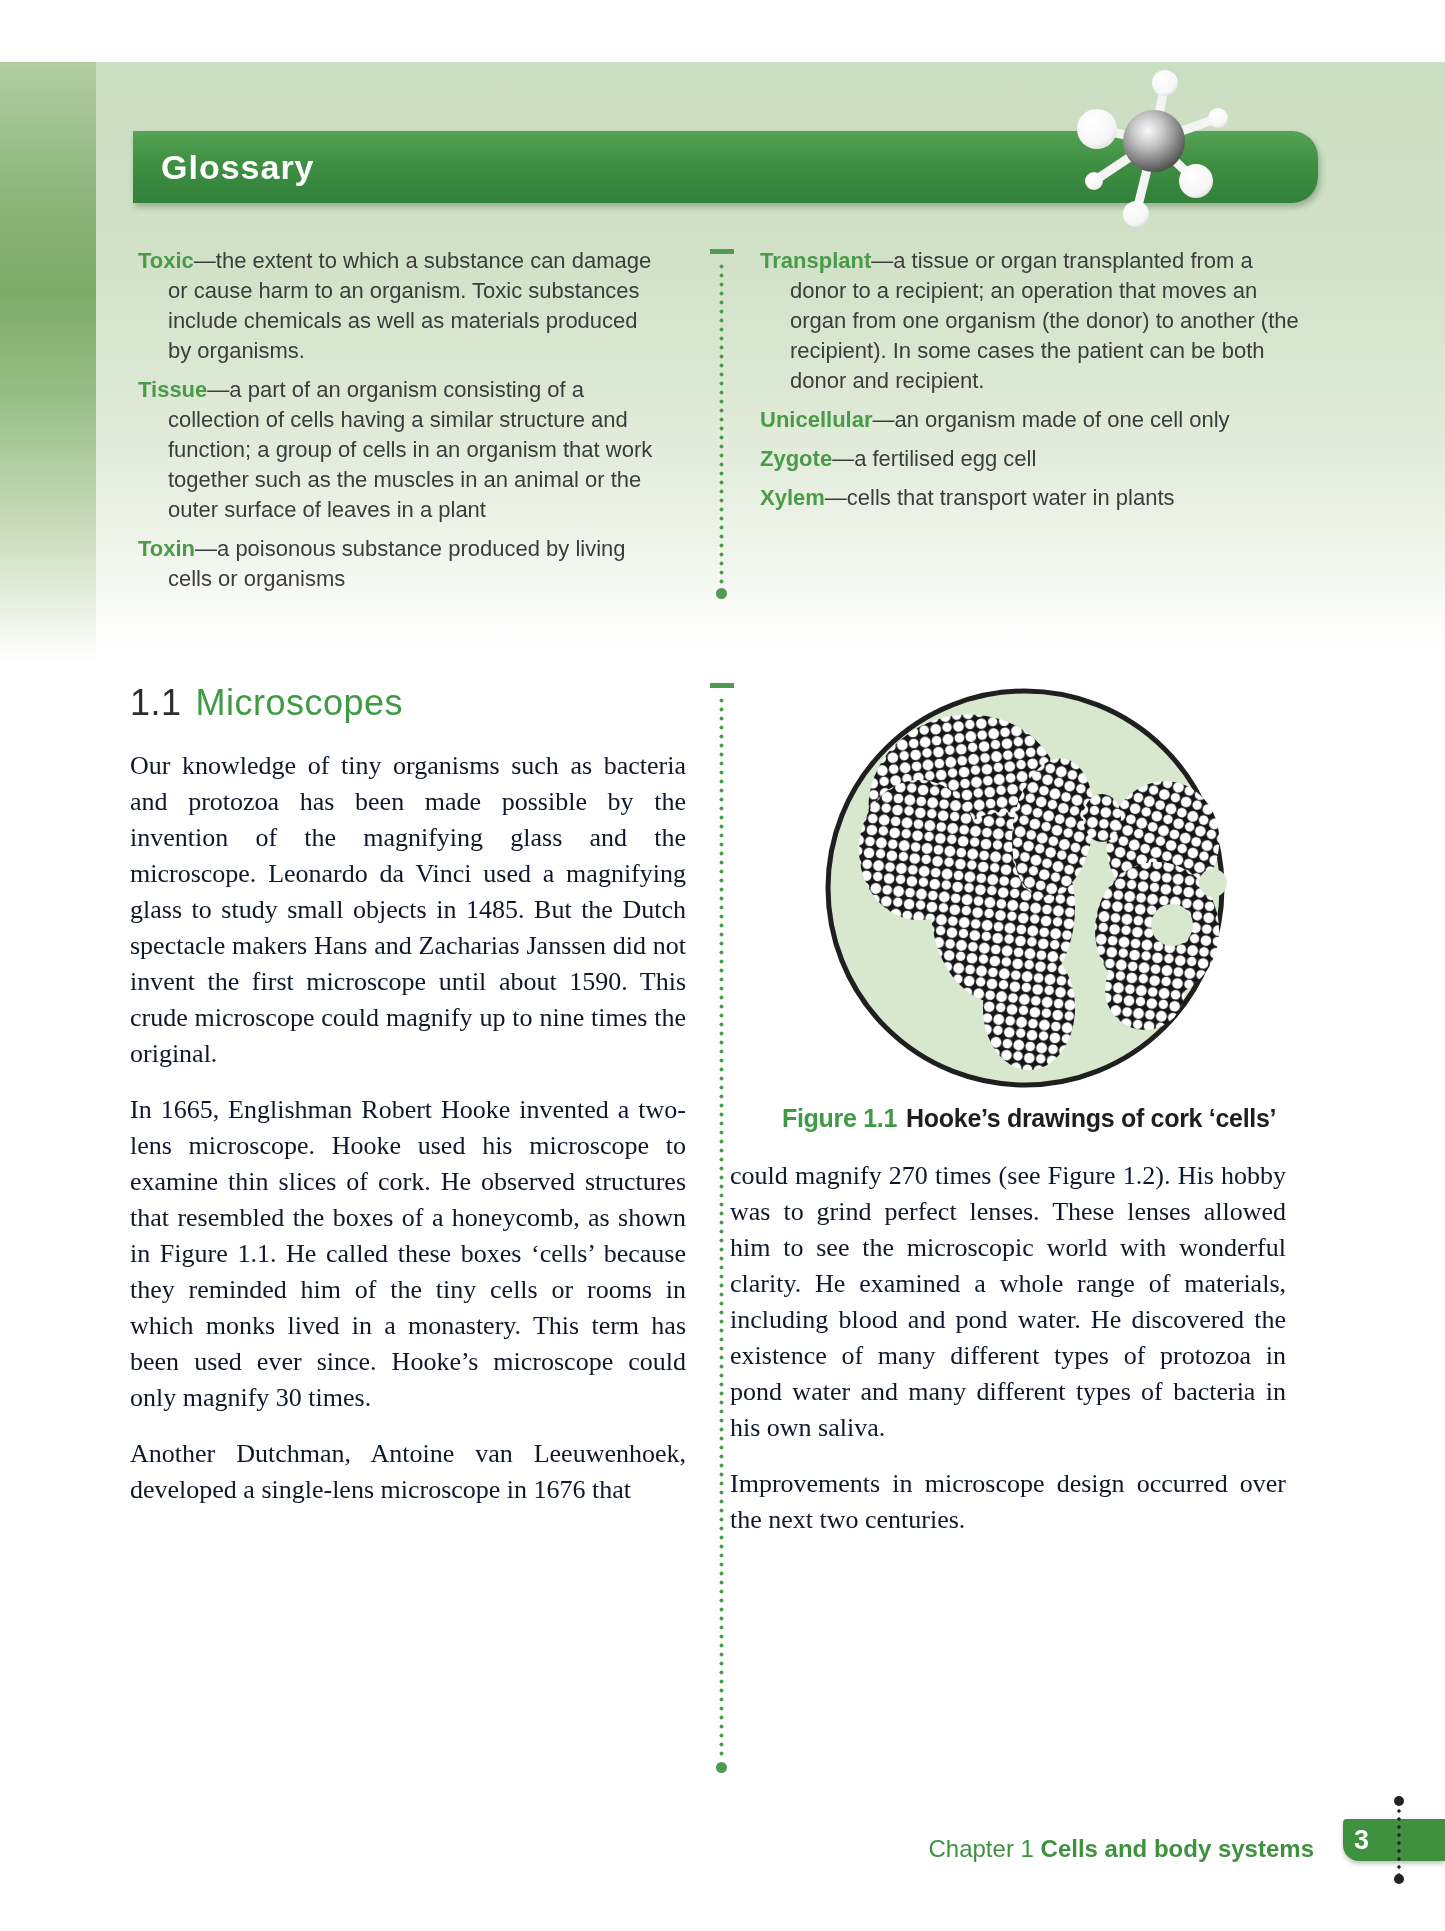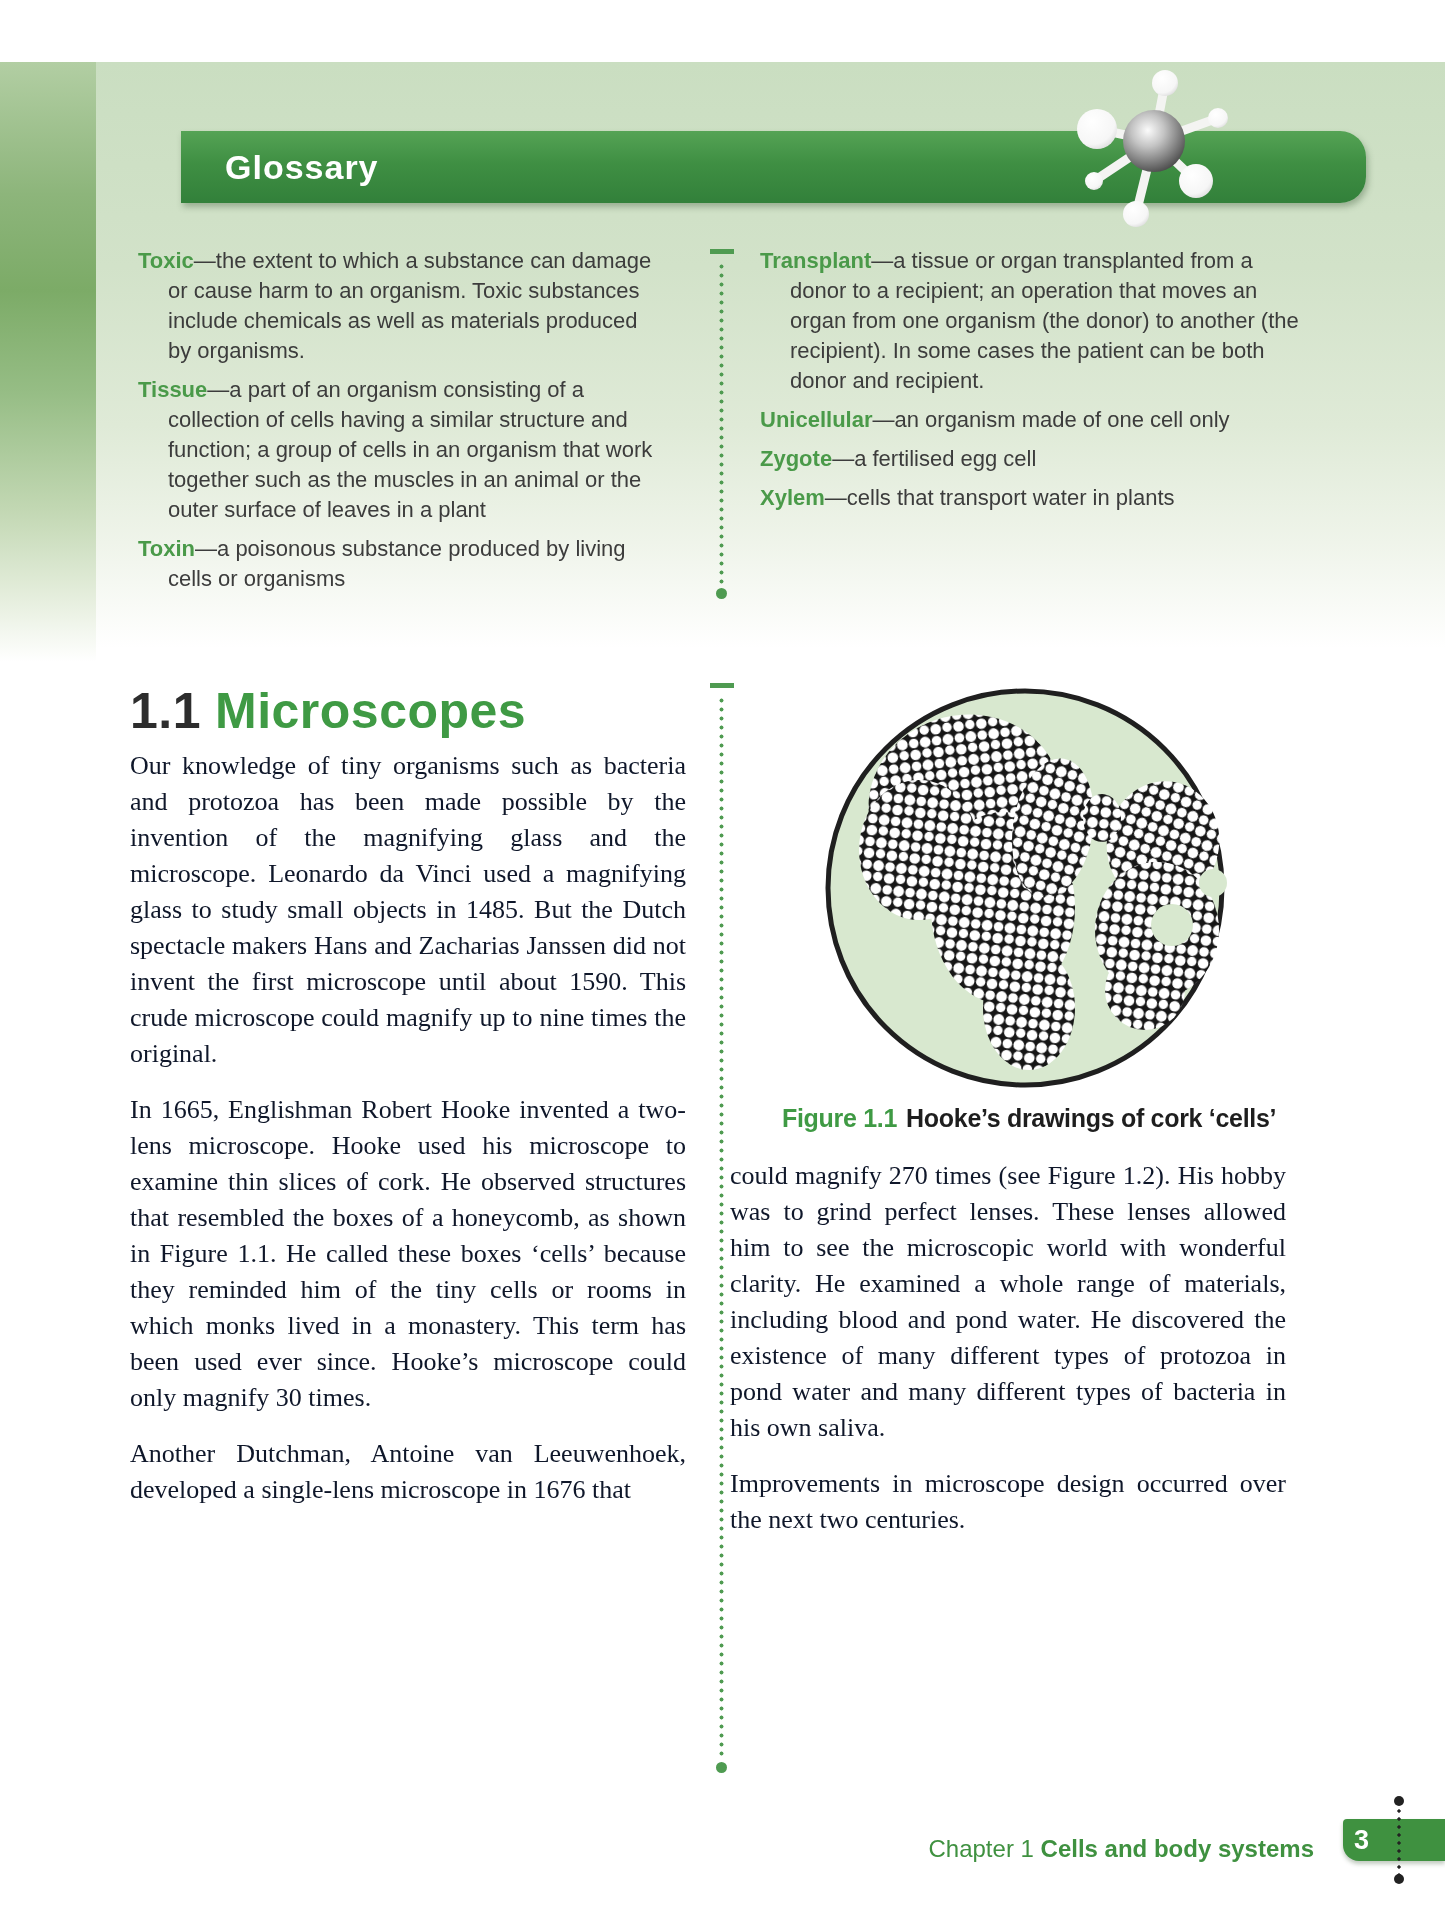--- a/index.html
+++ b/index.html
@@ -19,41 +19,41 @@
     background:linear-gradient(180deg,#b2cea3 0%,#8db57b 22%,#7cab67 38%,#96bd85 55%,#c3d8b4 75%,#e7efdf 90%,#ffffff 100%);
   }
 
   
   .glossary-bar{
     left:133px;top:131px;width:1185px;height:72px;
     background:linear-gradient(180deg,#55a355 0%,#3f8f43 45%,#32803a 100%);
     border-radius:0 26px 26px 0;
     box-shadow:2px 4px 6px rgba(50,80,45,.35);
     color:#ffffff;font-weight:bold;font-size:34px;line-height:72px;
-    padding-left:44px;letter-spacing:1px;box-sizing:border-box;margin-left:48px;
+    padding-left:28px;letter-spacing:1px;box-sizing:border-box;
   }
 
   
   .gloss-col{font-size:22px;line-height:30px;color:#3c3c3c;}
   .gloss-col .entry{padding-left:30px;text-indent:-30px;margin-bottom:9px;}
   .gloss-term{color:#4a9a49;font-weight:bold;}
   .gc-left{left:138px;top:246px;width:526px;}
   .gc-right{left:760px;top:246px;width:548px;}
 
   
   .vdots{
     width:5px;background-repeat:repeat-y;
     background-image:radial-gradient(circle,#4f9b51 1.7px,rgba(0,0,0,0) 2.3px);
     background-size:5px 9px;
   }
   .vtick{width:24px;height:5px;background:#4f9b51;}
   .vdot-end{width:11px;height:11px;border-radius:50%;background:#4f9b51;}
 
   
-  .section-heading{left:130px;top:682px;font-weight:bold;font-size:50px;letter-spacing:.5px;}
+  .section-heading{left:130px;top:682px;font-weight:normal;font-size:36px;letter-spacing:.5px;}
   .sec-num{color:#2d2d2d;}
   .sec-title{color:#3f9a44;margin-left:14px;}
 
   
   .body-col{font-family:"Liberation Serif",serif;font-size:26px;line-height:36px;
     color:#0f172a;text-align:justify;}
   .body-col p{margin:0 0 20px 0;}
   .bc-left{left:130px;top:748px;width:556px;}
   .bc-right{left:730px;top:1158px;width:556px;}
 

